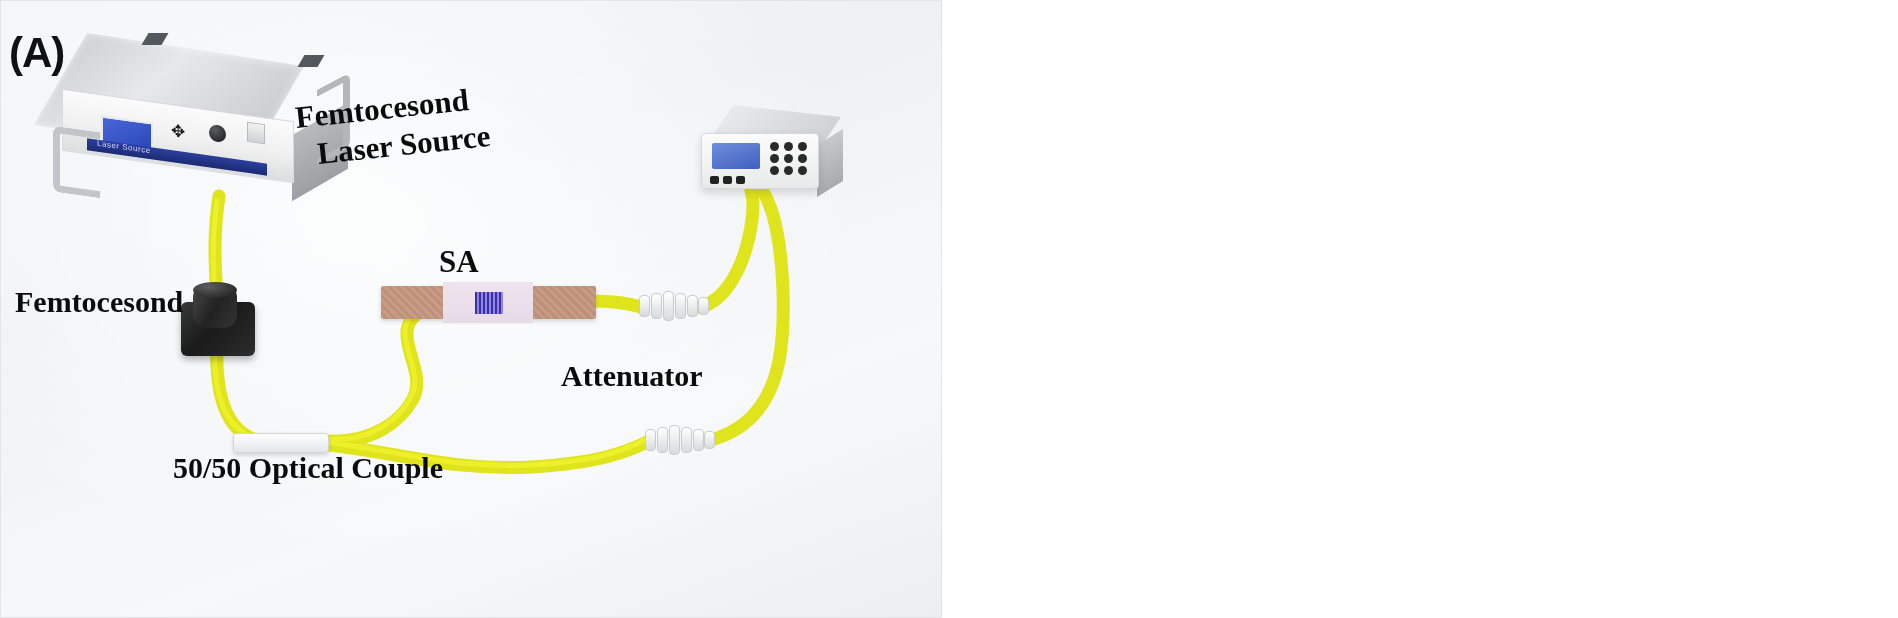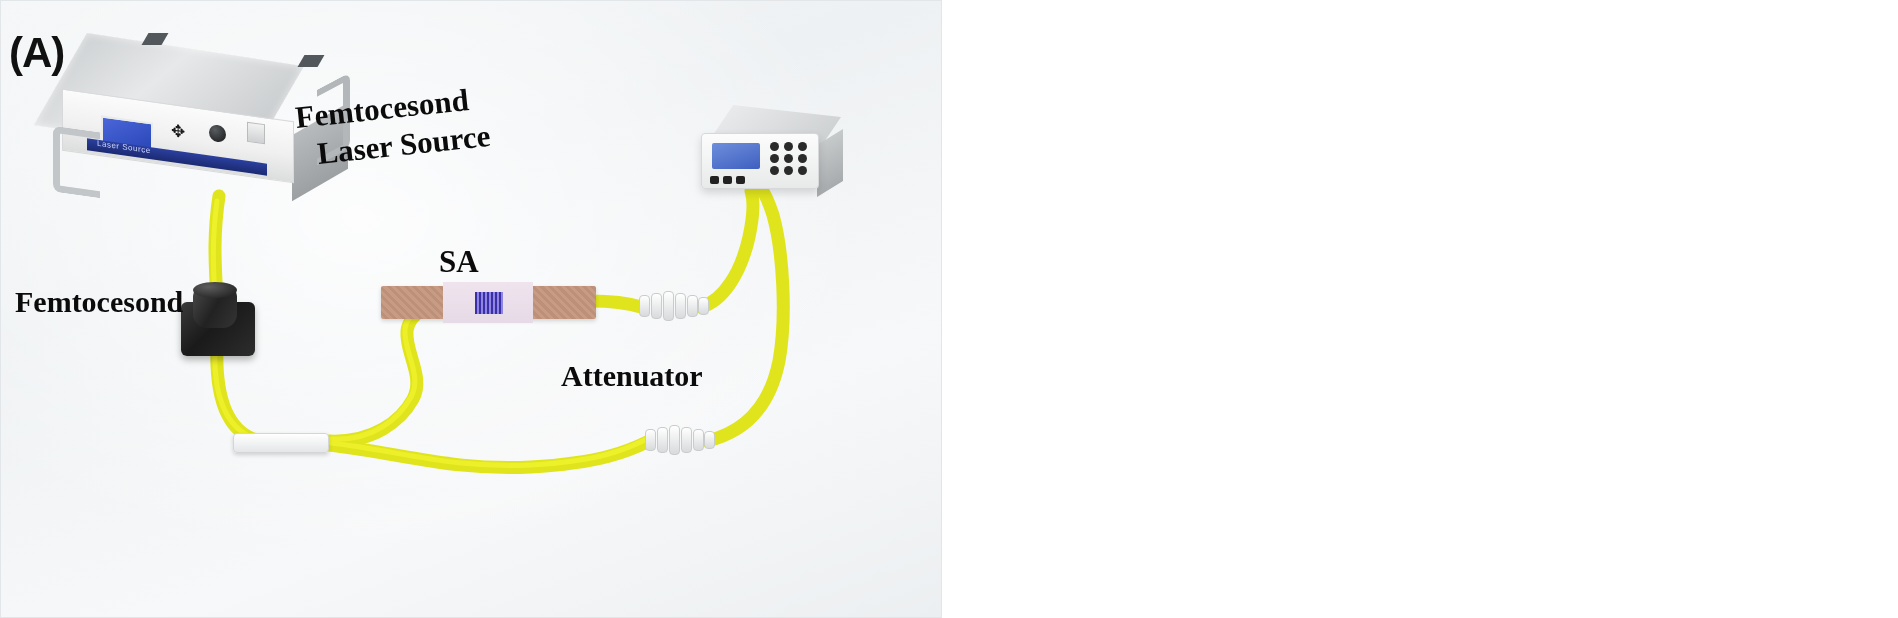--- a/index.html
+++ b/index.html
@@ -169,20 +169,21 @@
     <div class="lbl" style="left:14px;top:284px;font-size:30px;">Femtocesond</div>
 
     <div class="sa">
       <div class="plate"></div>
       <div class="win"></div>
       <div class="chip"></div>
     </div>
     <div class="lbl" style="left:438px;top:243px;font-size:31px;">SA</div>
 
     <div class="coupler"></div>
+    <div class="lbl" style="left:172px;top:450px;font-size:30px;">50/50 Optical Couple</div>
 
     <div class="conn" style="left:638px;top:292px;">
       <i></i>
         <i></i>
         <i></i>
         <i></i>
         <i></i>
         <i></i>
     </div>
     <div class="conn" style="left:644px;top:426px;">

